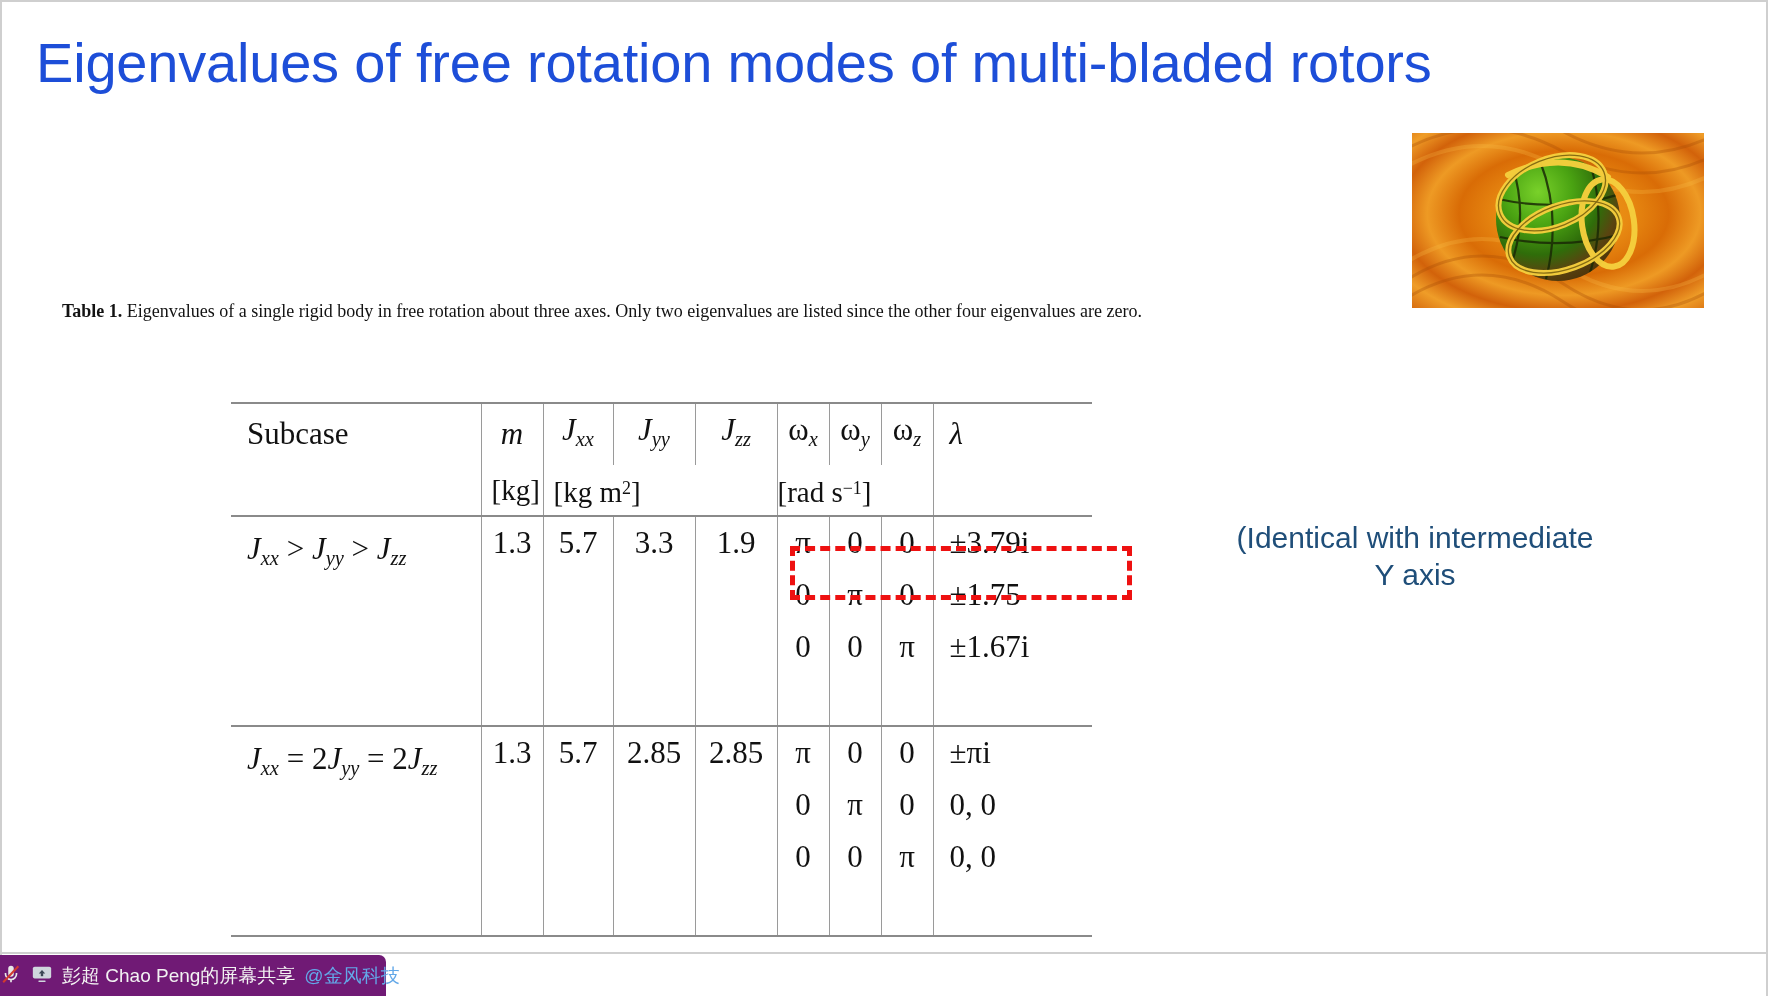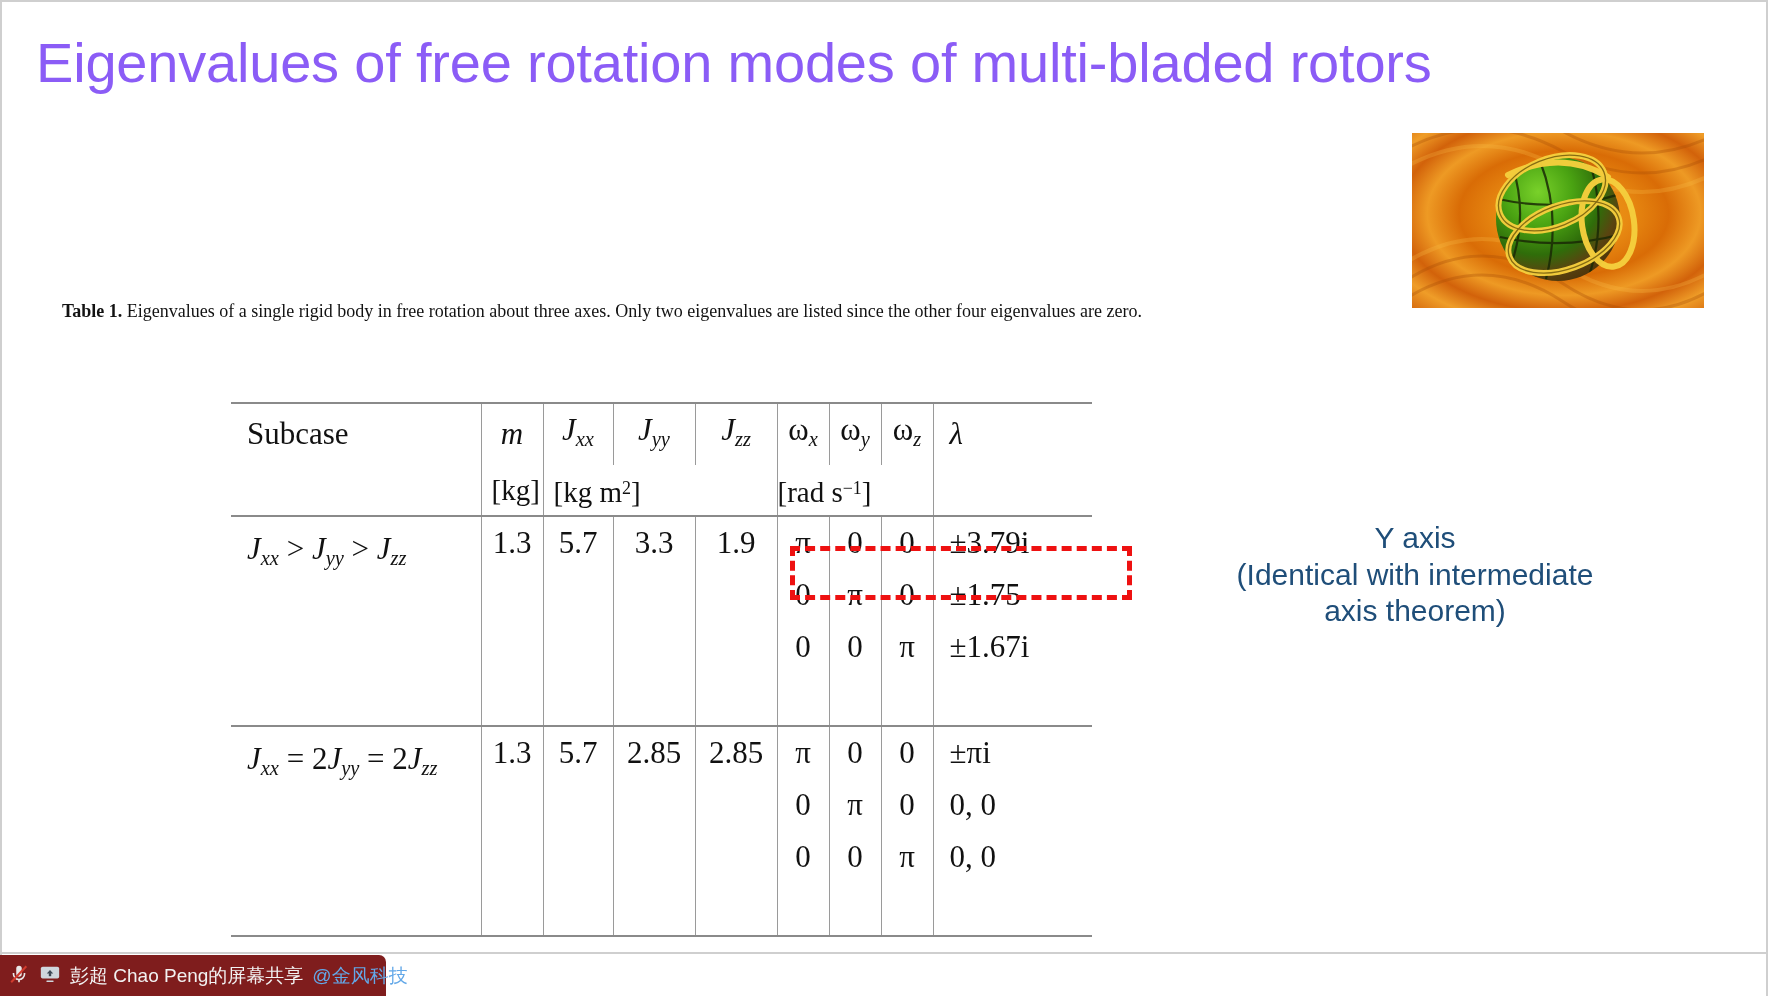--- a/index.html
+++ b/index.html
@@ -32,21 +32,21 @@
   .frame-bottom { left: 0;    top: 952px; width: 1768px; height: 2px; }
 
   
   #slide-title {
     position: absolute;
     left: 36px;
     top: 32px;
     width: 1680px;
     font-size: 56px;
     line-height: 1.1;
-    color: #8b5cf6;
+    color: #1d4ed8;
     font-family: "Liberation Sans", sans-serif;
     letter-spacing: -0.2px;
     white-space: nowrap;
   }
 
   
   #slide-subtitle {
     position: absolute;
     left: 50px;
     top: 145px;
@@ -163,26 +163,26 @@
     font-family: "Liberation Sans", sans-serif;
   }
 
   
   #taskbar {
     position: absolute;
     left: 0;
     top: 955px;
     width: 386px;
     height: 41px;
-    background: #7f1d1d;
+    background: #701a75;
     border-top-right-radius: 7px;
     display: flex;
     align-items: center;
     gap: 9px;
-    padding-left: 8px;
+    padding-left: 0;
     box-sizing: border-box;
   }
   #taskbar .tb-text {
     color: #f2f2f2;
     font-size: 19px;
     font-family: "Liberation Sans", sans-serif;
     white-space: nowrap;
   }
   #taskbar .tb-tag {
     color: #63a8e8;
@@ -365,23 +365,22 @@
         <td class="vrule-l"></td>
         <td class="vrule-l"></td>
       </tr>
     </tbody>
       </table>
   </div>
 
   <div id="highlight-box"></div>
 
   <div id="annotation">
+    <div>(Identical with intermediate</div>
     <div>Y axis</div>
-    <div>(Identical with intermediate</div>
-    <div>axis theorem)</div>
   </div>
 
   <div id="taskbar">
     <span class="tb-icon">
       <svg width="22" height="22" viewBox="0 0 24 24">
         <path d="M12 3a3 3 0 0 0-3 3v6a3 3 0 0 0 6 0V6a3 3 0 0 0-3-3z" fill="#e8e8e8"></path>
         <path d="M6 11v1a6 6 0 0 0 12 0v-1" fill="none" stroke="#e8e8e8" stroke-width="1.8"></path>
         <path d="M12 18v3" stroke="#e8e8e8" stroke-width="1.8"></path>
         <path d="M3.5 21 20 3.5" stroke="#d23b2e" stroke-width="2.2"></path>
       </svg>

